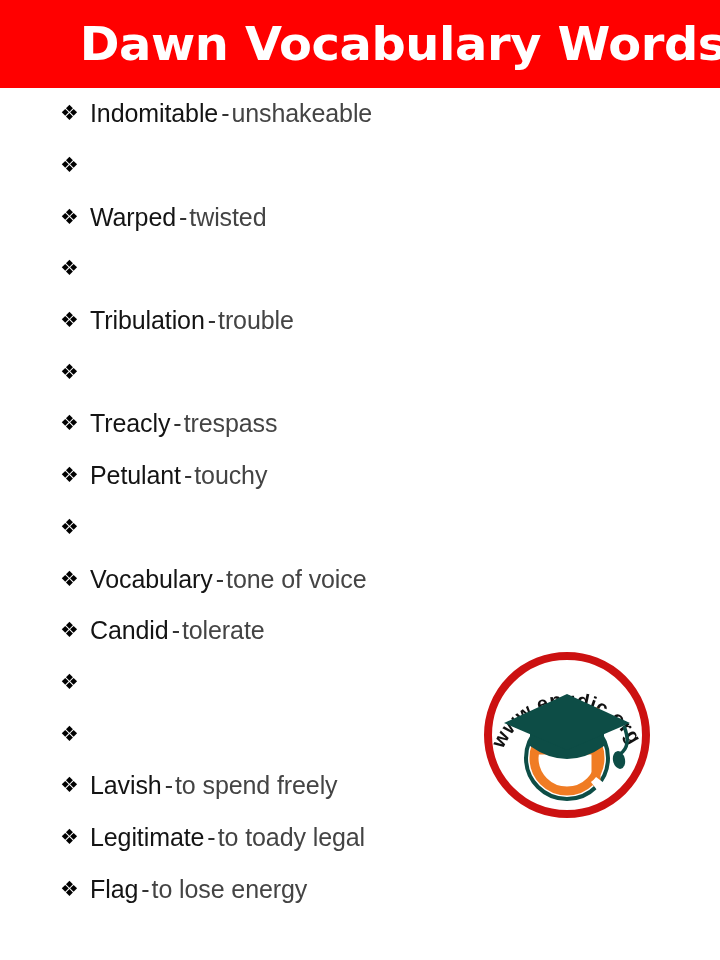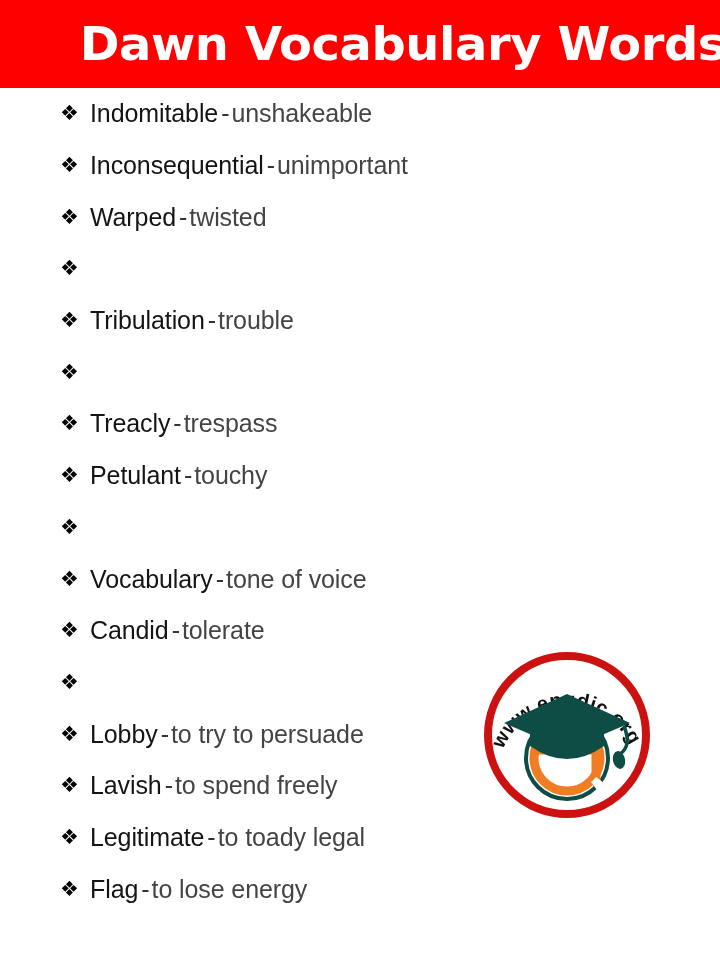--- a/index.html
+++ b/index.html
@@ -101,21 +101,20 @@
   <div id="page-title">Dawn Vocabulary Words</div>
 </div>
 
 <div id="vocab-list">
     <div class="vocab-row">
       <span class="bullet-icon">❖</span>
       <span class="row-text"><span class="vocab-word">Indomitable</span><span class="vocab-sep">-</span><span class="vocab-def">unshakeable</span></span>
     </div>
     <div class="vocab-row">
       <span class="bullet-icon">❖</span>
-      <span class="row-text"><span class="vocab-word">Inconsequential</span><span class="vocab-sep">-</span><span class="vocab-def">unimportant</span></span>
     </div>
     <div class="vocab-row">
       <span class="bullet-icon">❖</span>
       <span class="row-text"><span class="vocab-word">Warped</span><span class="vocab-sep">-</span><span class="vocab-def">twisted</span></span>
     </div>
     <div class="vocab-row">
       <span class="bullet-icon">❖</span>
     </div>
     <div class="vocab-row">
       <span class="bullet-icon">❖</span>
@@ -141,21 +140,20 @@
     </div>
     <div class="vocab-row">
       <span class="bullet-icon">❖</span>
       <span class="row-text"><span class="vocab-word">Candid</span><span class="vocab-sep">-</span><span class="vocab-def">tolerate</span></span>
     </div>
     <div class="vocab-row">
       <span class="bullet-icon">❖</span>
     </div>
     <div class="vocab-row">
       <span class="bullet-icon">❖</span>
-      <span class="row-text"><span class="vocab-word">Lobby</span><span class="vocab-sep">-</span><span class="vocab-def">to try to persuade</span></span>
     </div>
     <div class="vocab-row">
       <span class="bullet-icon">❖</span>
       <span class="row-text"><span class="vocab-word">Lavish</span><span class="vocab-sep">-</span><span class="vocab-def">to spend freely</span></span>
     </div>
     <div class="vocab-row">
       <span class="bullet-icon">❖</span>
       <span class="row-text"><span class="vocab-word">Legitimate</span><span class="vocab-sep">-</span><span class="vocab-def">to toady legal</span></span>
     </div>
     <div class="vocab-row">

